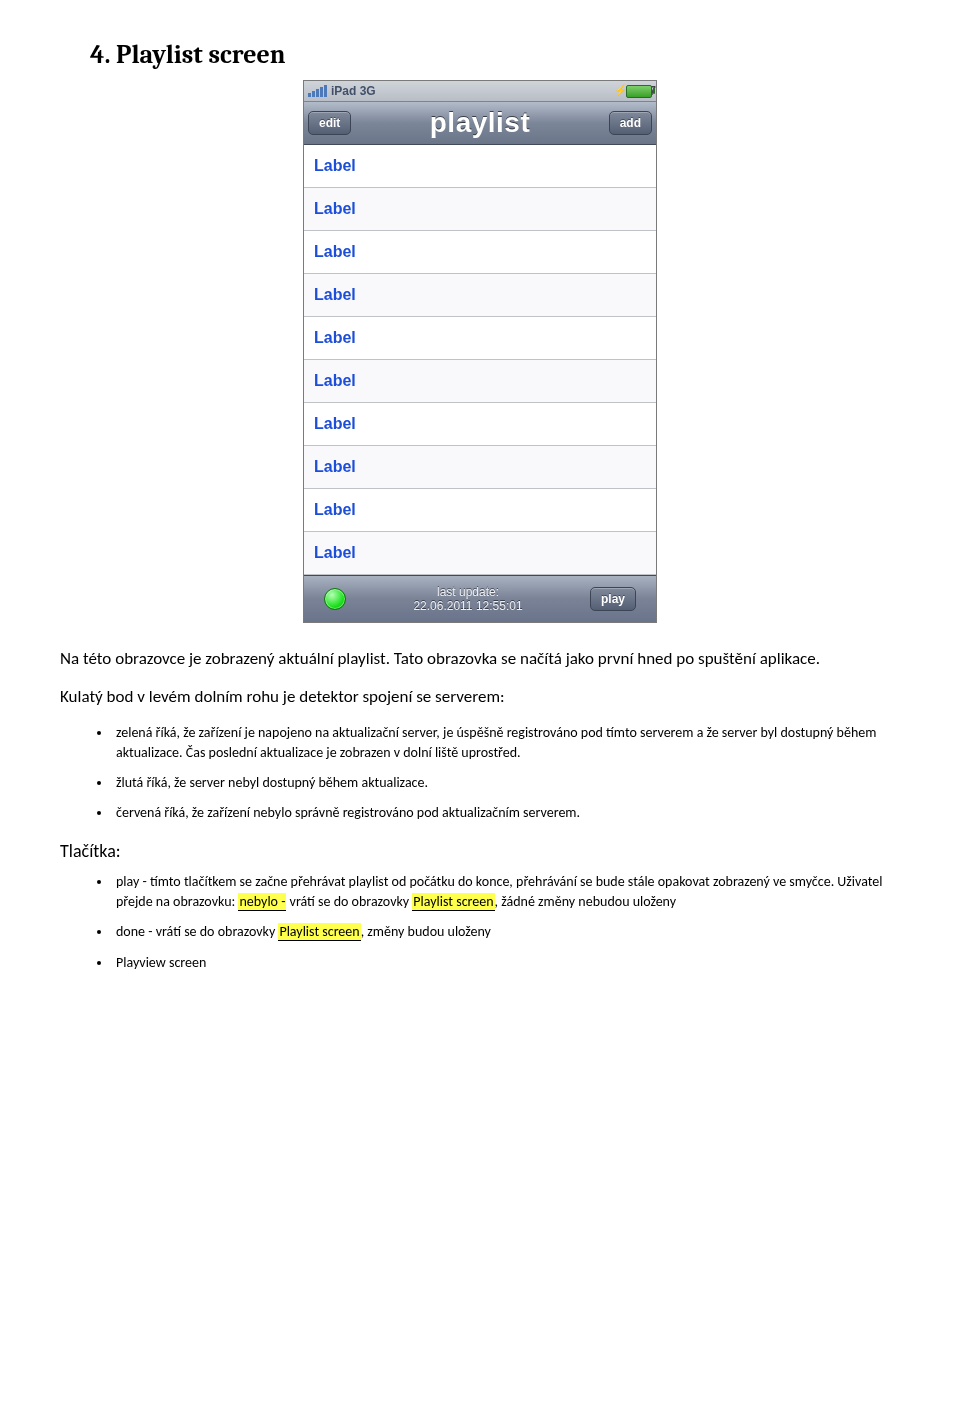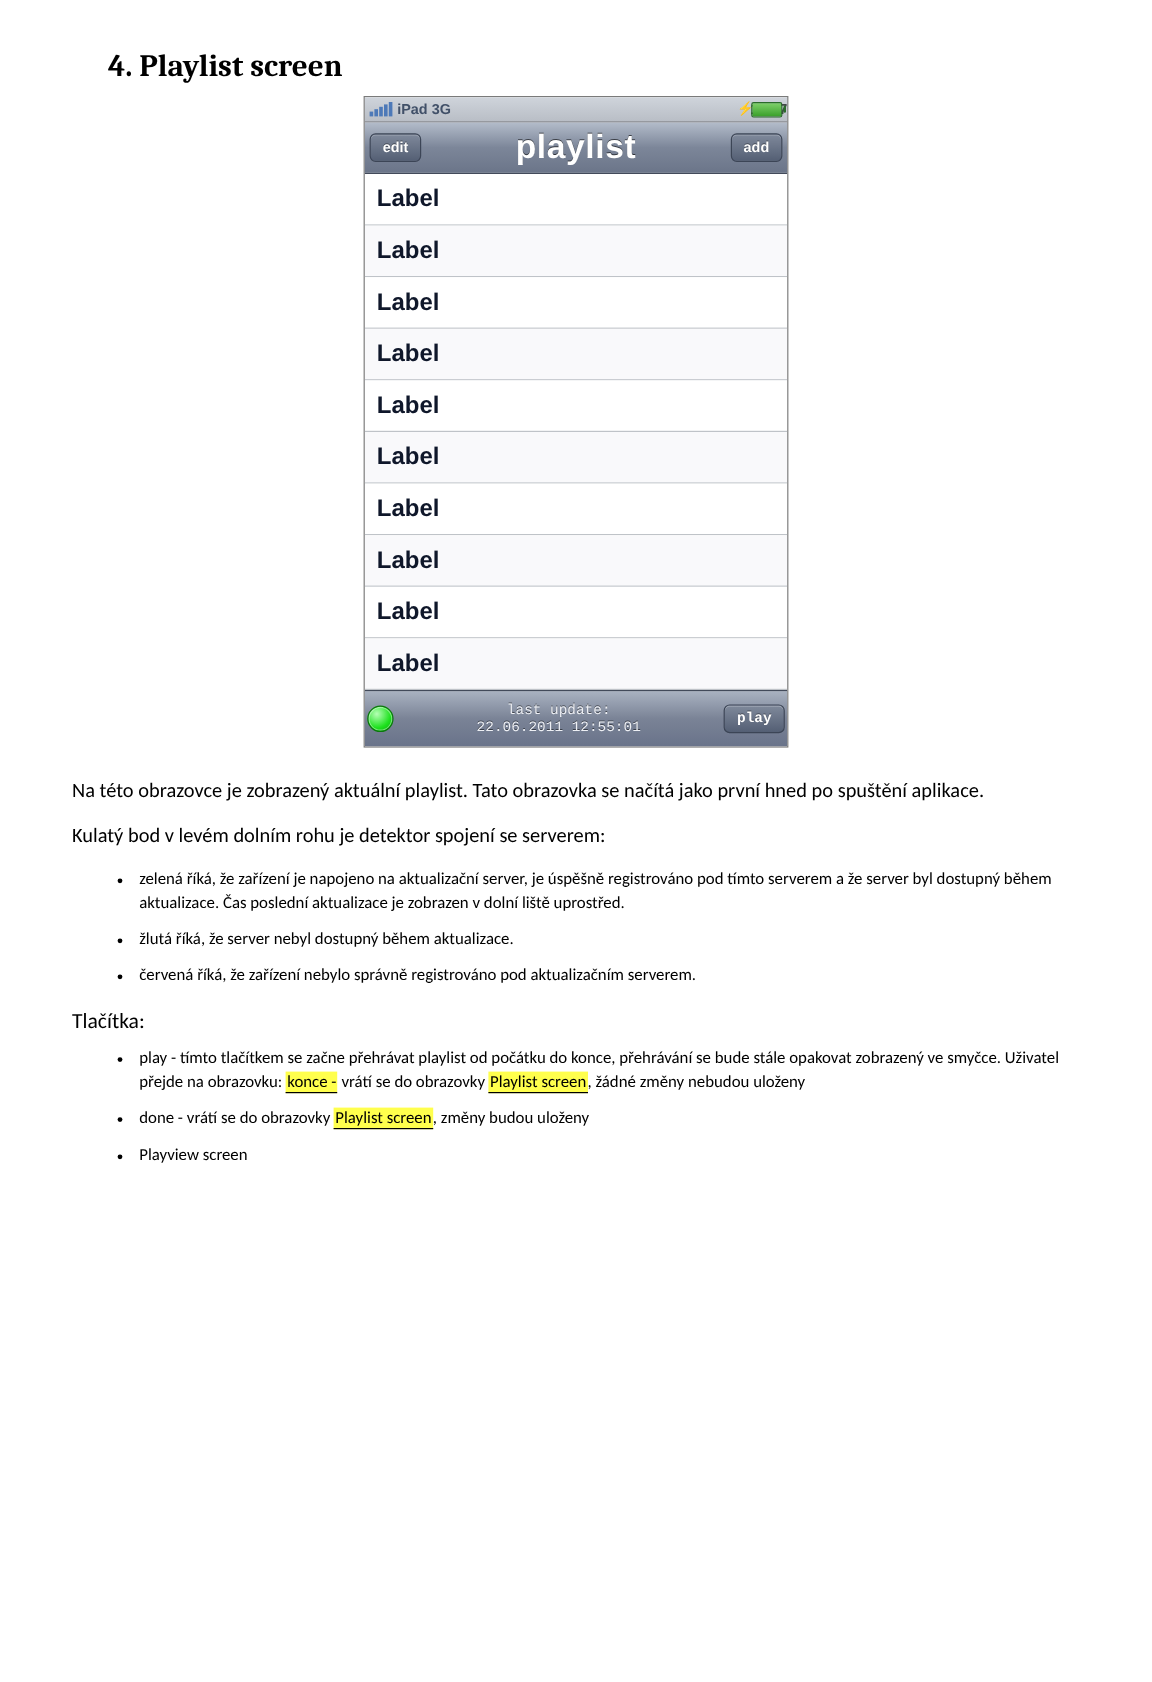--- a/index.html
+++ b/index.html
@@ -107,36 +107,35 @@
     text-shadow: 0 -1px 0 rgba(0,0,0,.6);
     letter-spacing: .5px;
   }
   
   .list .row {
     height: 42px;
     border-bottom: 1px solid #bfc3c8;
     display: flex;
     align-items: center;
     padding: 0 10px;
-    font-size: 20px;
+    font-size: 16px;
     font-weight: bold;
     background: #fff;
-    color: #0f172a;
+    color: #1d4ed8;
   }
   .list .row:nth-child(even){ background:#f9f9fb; }
   
   .footerbar {
     height: 46px;
     background: linear-gradient(#a9b2c1,#7a8396 50%,#69738a);
     border-top: 1px solid #424a5a;
     display: flex;
     align-items: center;
-    padding: 0 2px;
+    padding: 0 20px;
     gap: 10px;
-    font-family: Liberation Mono, monospace;
   }
   .status-dot {
     width: 20px; height: 20px; border-radius: 50%;
     border: 1px solid #0a7a0a;
     background: radial-gradient(circle at 35% 30%, #b5ffb5, #1ee11e 60%, #0aa60a);
     box-shadow: 0 0 0 1px rgba(255,255,255,.4) inset;
   }
   .footer-center{
     flex:1; text-align:center; font-size:12px; color:#eef0f5; text-shadow:0 -1px 0 rgba(0,0,0,.5); line-height:1.2;
   }
@@ -209,19 +208,19 @@
 <ul class="doc">
   <li>zelená říká, že zařízení je napojeno na aktualizační server,  je úspěšně registrováno pod tímto serverem a že  server byl dostupný během aktualizace. Čas poslední aktualizace je zobrazen v dolní liště uprostřed.</li>
   <li>žlutá říká, že server nebyl dostupný během aktualizace.</li>
   <li>červená říká, že zařízení nebylo správně registrováno pod aktualizačním serverem.</li>
 </ul>
 
 <p class="para-label">Tlačítka:</p>
 
 <ul class="doc">
   <li>
-    <span>play - tímto tlačítkem se začne přehrávat playlist od počátku do konce, přehrávání se bude stále opakovat zobrazený ve smyčce. Uživatel přejde na obrazovku: </span><span class="hl">konce -</span><span> vrátí se do obrazovky </span><span class="hl">Playlist screen</span><span>, žádné změny nebudou uloženy</span>
+    <span>play - tímto tlačítkem se začne přehrávat playlist od počátku do konce, přehrávání se bude stále opakovat zobrazený ve smyčce. Uživatel přejde na obrazovku: </span><span class="hl">nebylo -</span><span> vrátí se do obrazovky </span><span class="hl">Playlist screen</span><span>, žádné změny nebudou uloženy</span>
   </li>
   <li>
     <span>done - vrátí se do obrazovky </span><span class="hl">Playlist screen</span><span>, změny budou uloženy</span>
   </li>
   <li>Playview screen</li>
 </ul>
 
 </body></html>

